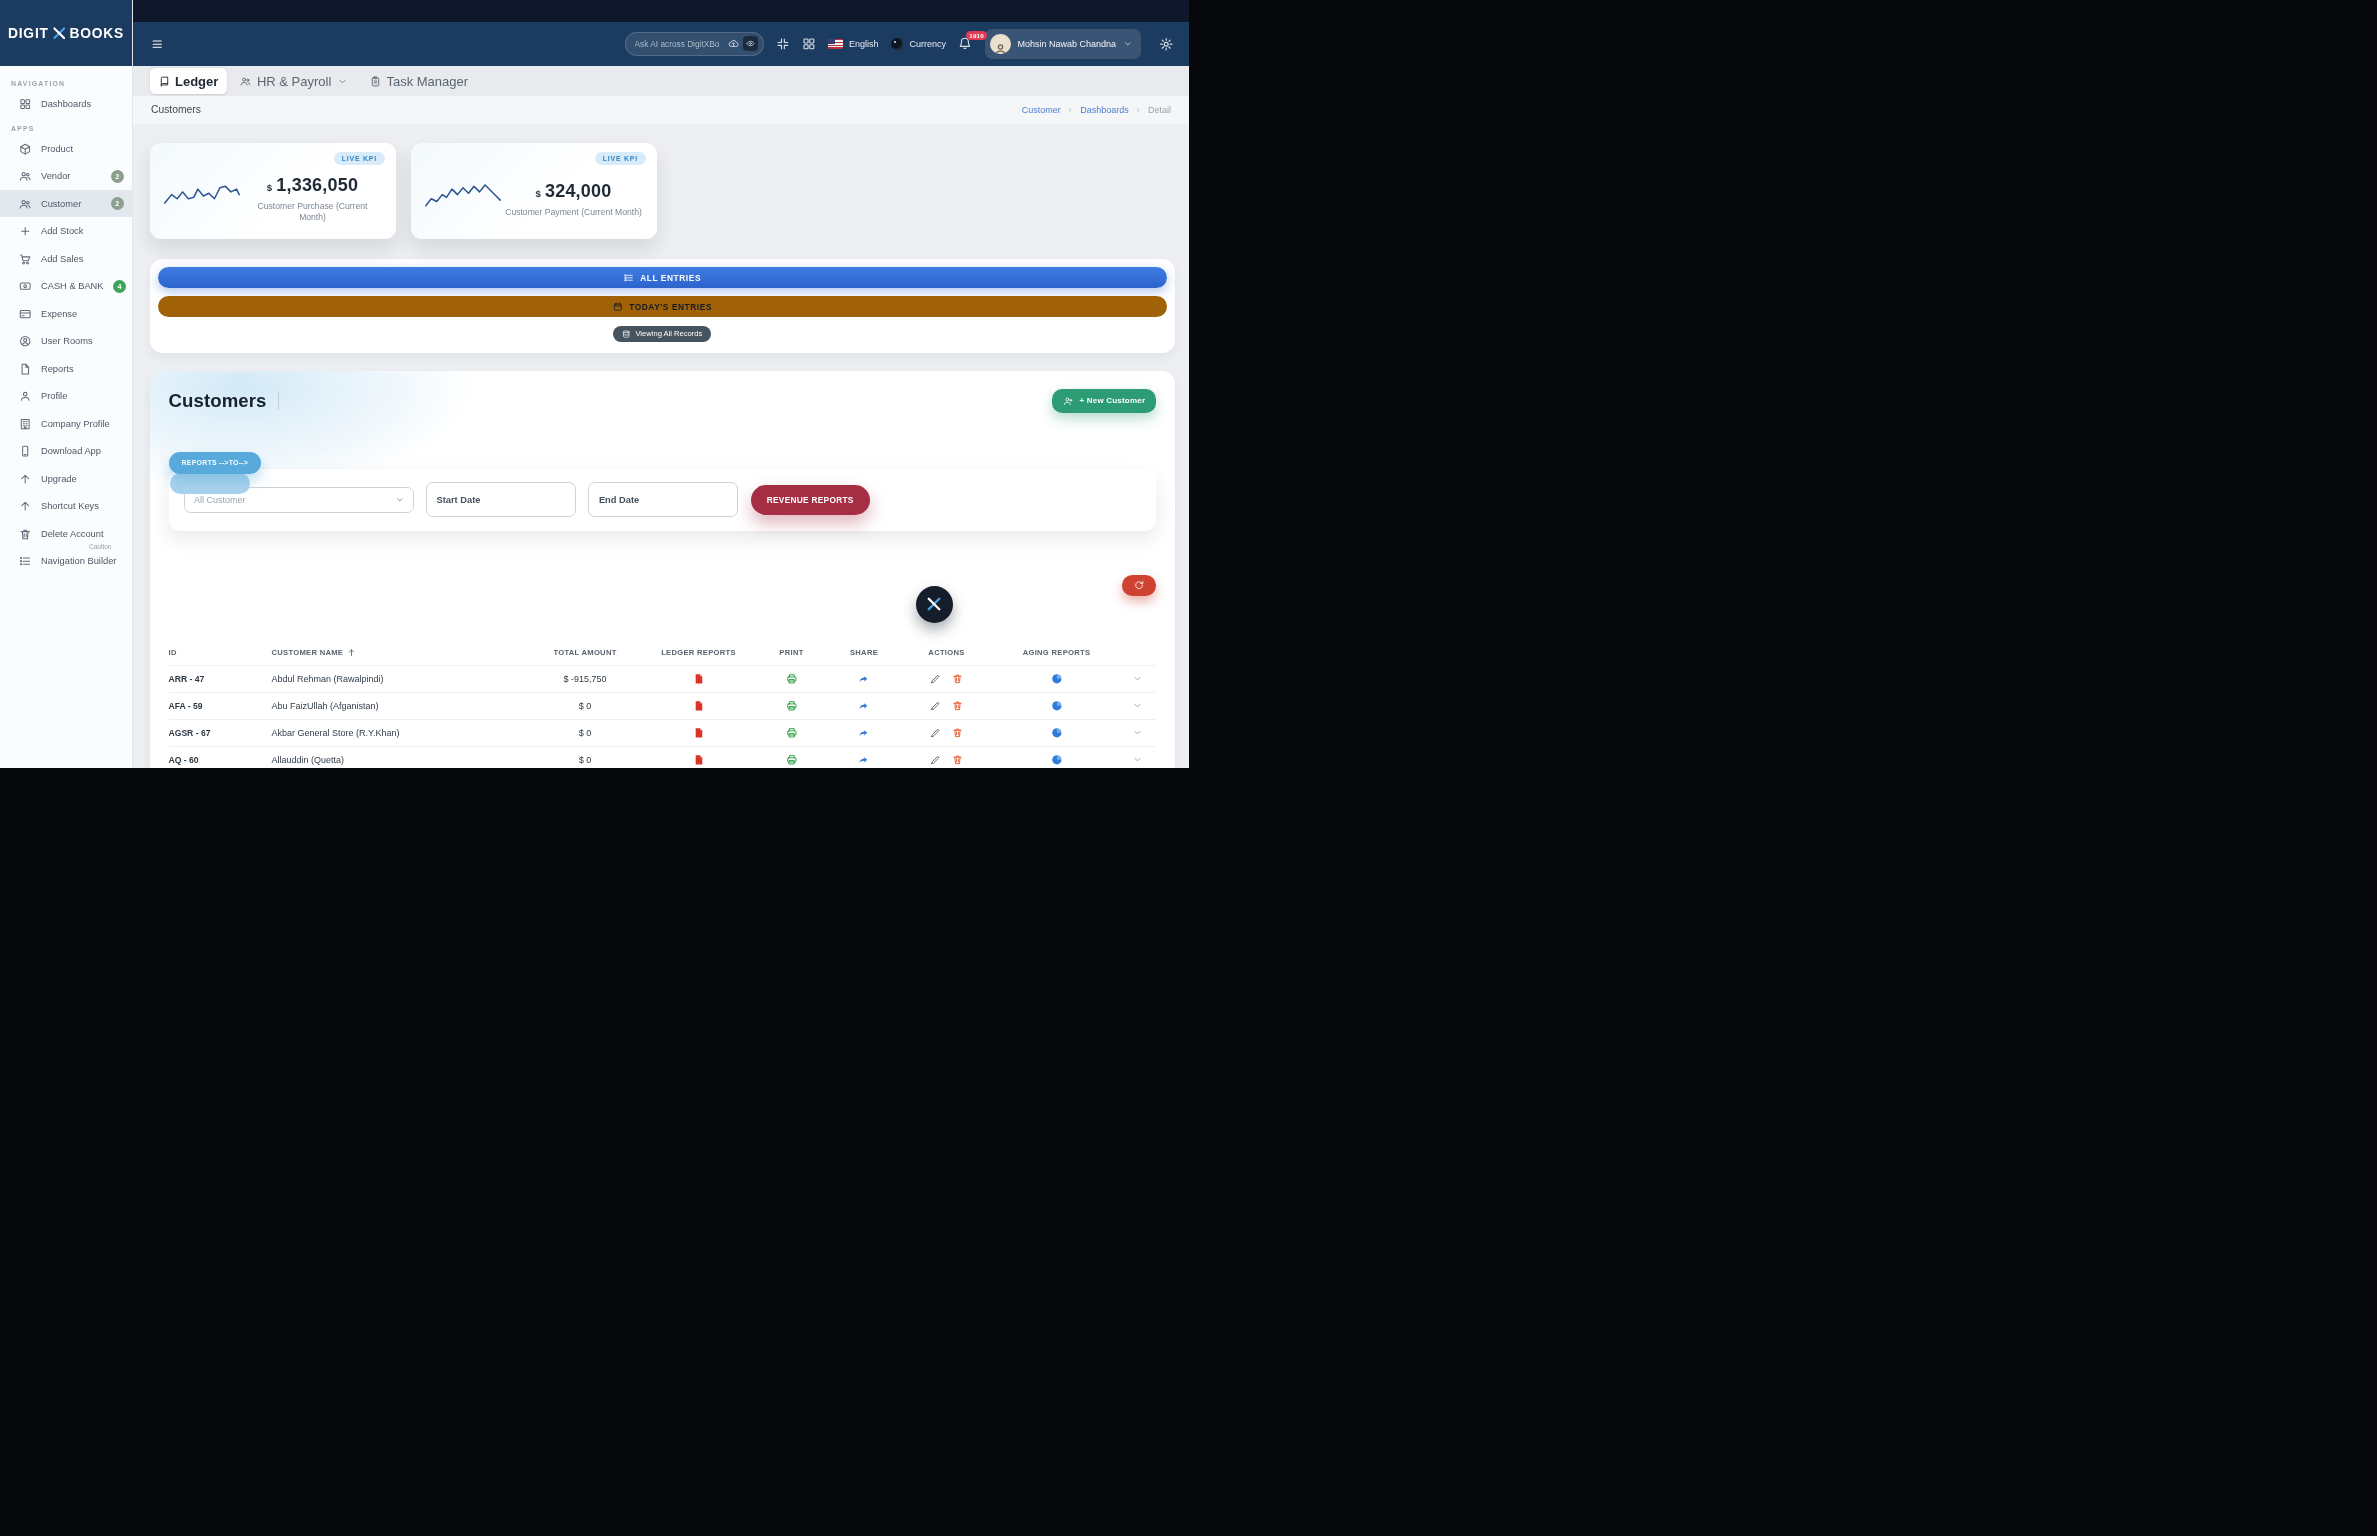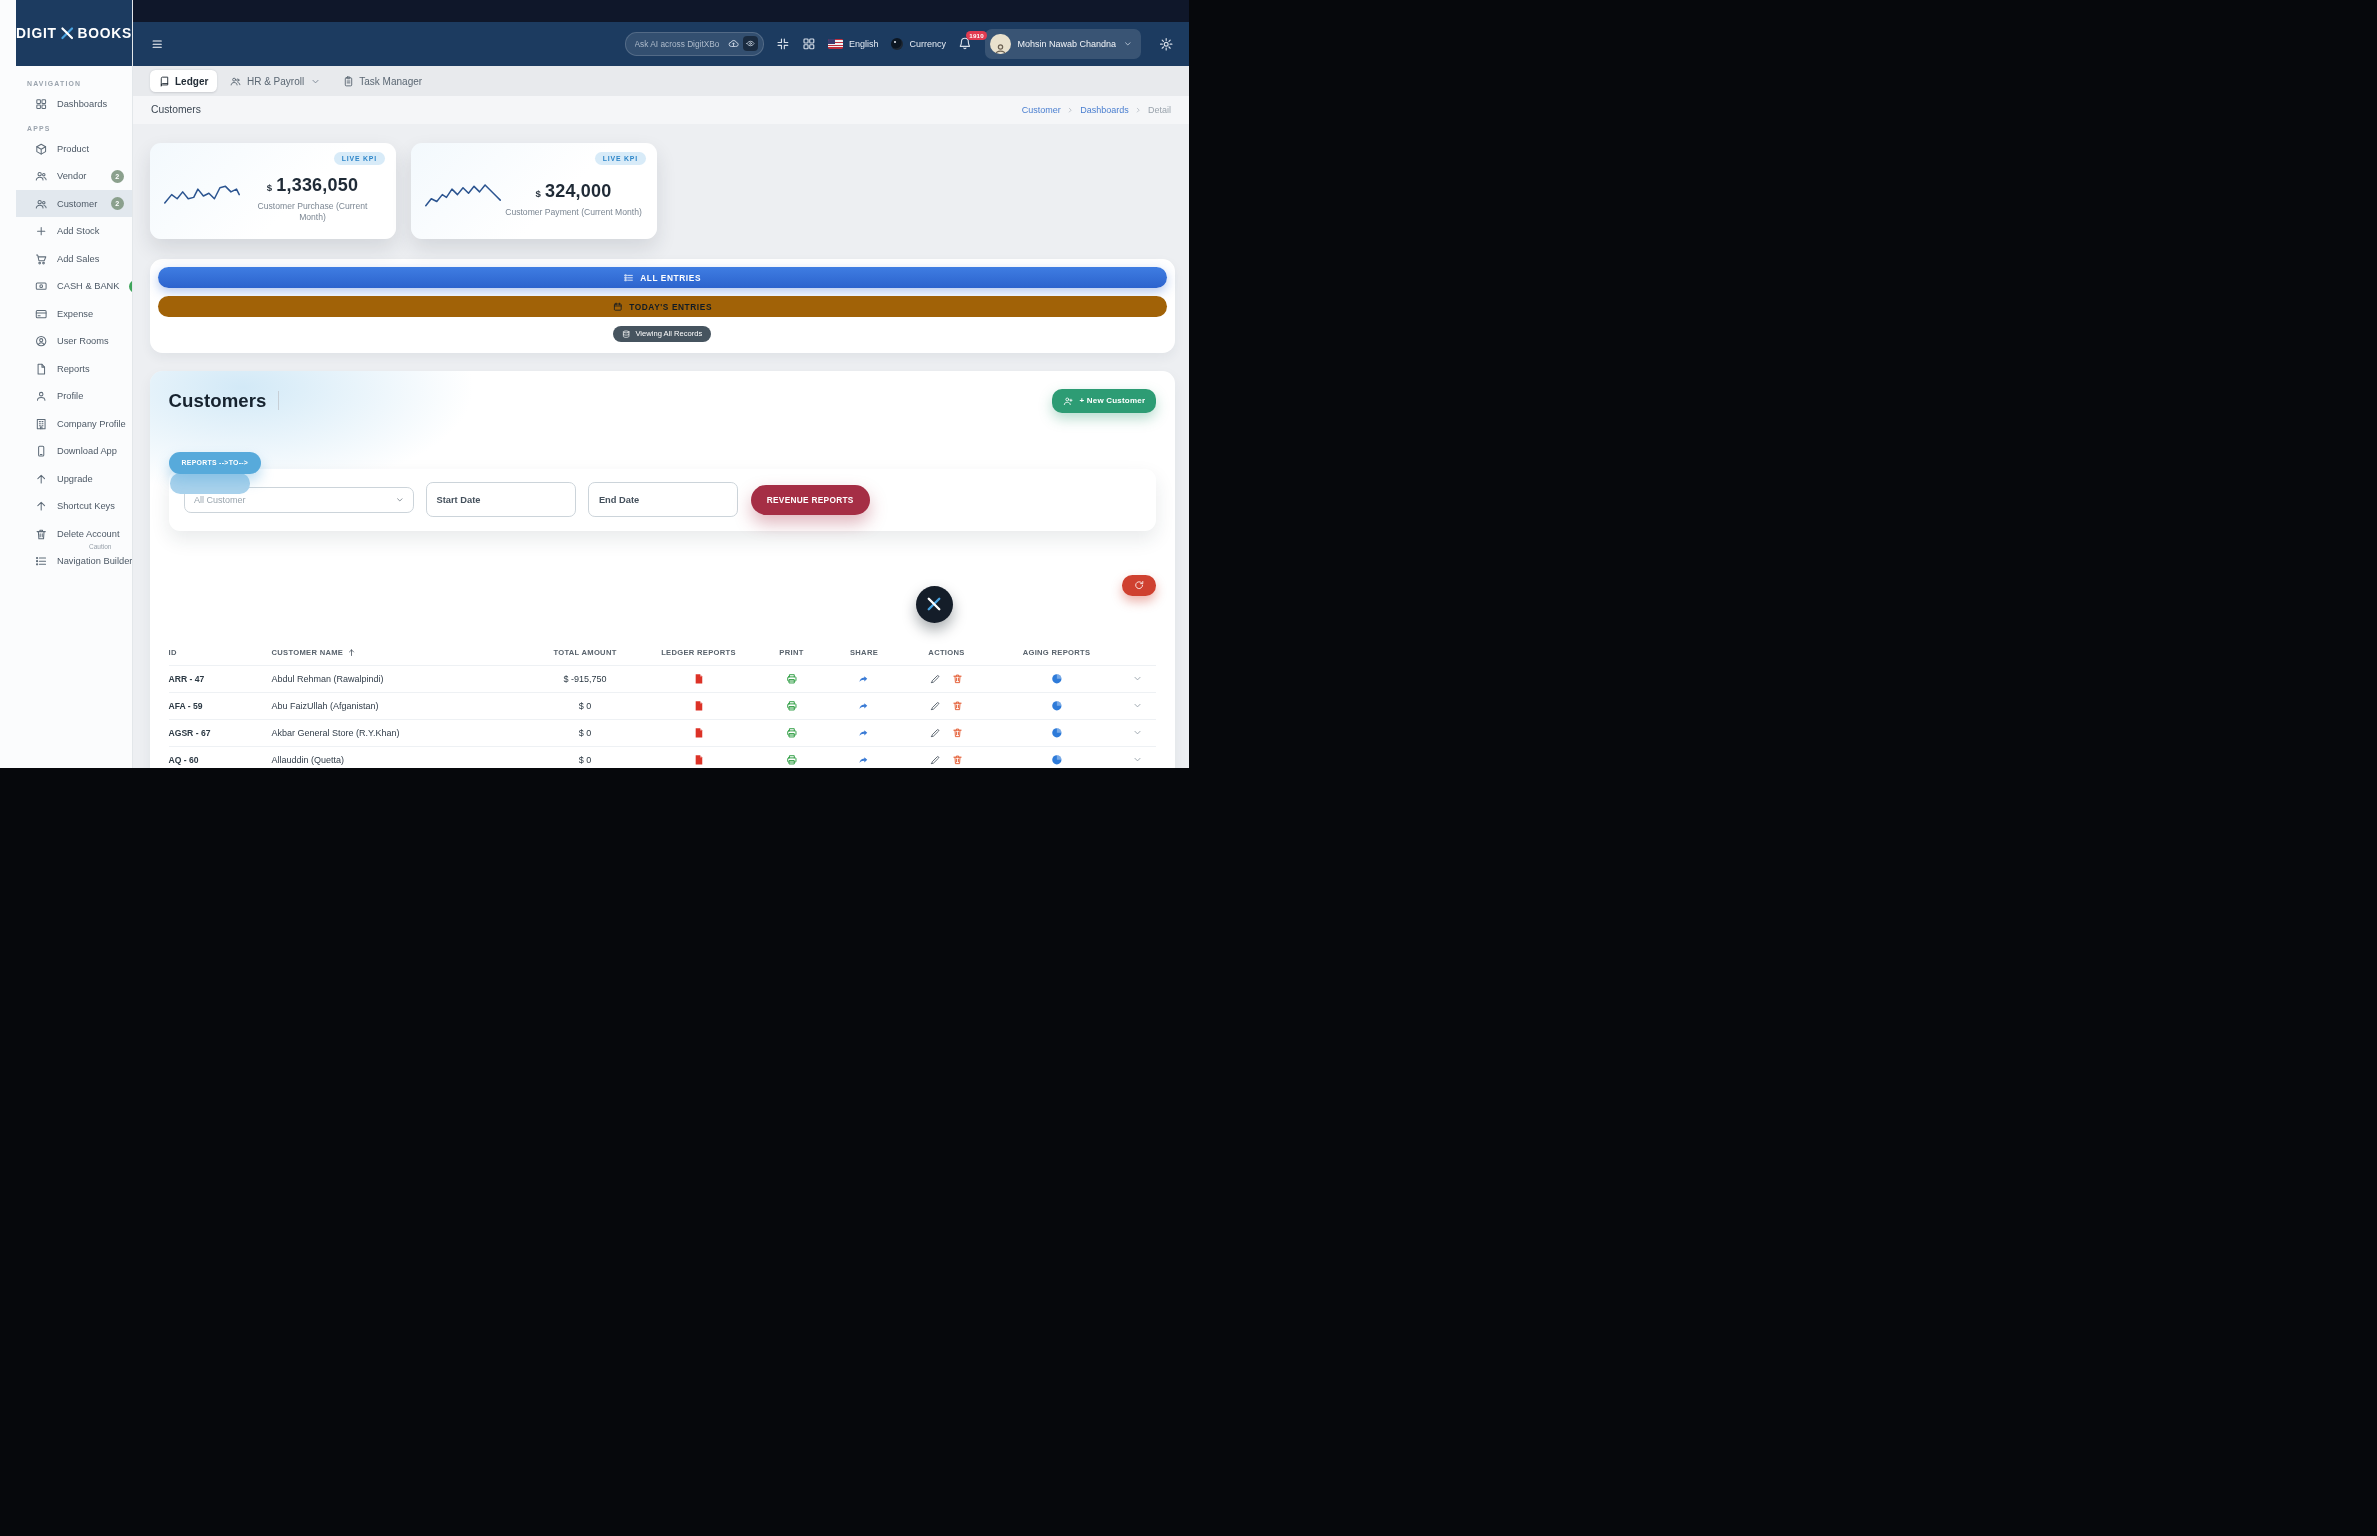--- a/index.html
+++ b/index.html
@@ -5,21 +5,21 @@
   * { margin:0; padding:0; box-sizing:border-box; }
   html,body { width:1189px; height:768px; }
   body { font-family:"Liberation Sans","DejaVu Sans",sans-serif; overflow:hidden; background:#06080c; color:#2b3642; }
 
   .app { display:flex; width:1189px; height:768px; background:#edeff2; }
 
   
   .ic { fill:none; stroke:currentColor; stroke-width:2; stroke-linecap:round; stroke-linejoin:round; flex:none; width:12.4px; height:12.4px; }
 
   
-  .sidebar { width:133px; flex:none; background:#fbfcfd; border-right:0.7px solid #e3e7ea; display:flex; flex-direction:column; z-index:5;padding-left:16px; }
+  .sidebar { width:133px; flex:none; background:#fbfcfd; border-right:0.7px solid #e3e7ea; display:flex; flex-direction:column; z-index:5; }
   .logo-block { height:66px; flex:none; background:#1c3b60; display:flex; align-items:center; justify-content:center; gap:2.1px; cursor:pointer; }
   .logo-text { color:#fff; font-size:13.8px; font-weight:700; letter-spacing:0.8px; }
   .logo-x { width:16.5px; height:16.5px; }
   .nav-scroll { flex:1; overflow:hidden; padding-top:6.9px; }
   .section-label { margin:6.9px 11px 3.4px; font-size:6.9px; font-weight:700; color:#9aa3ad; letter-spacing:1.2px; }
   .nav-item { position:relative; height:27.5px; display:flex; align-items:center; gap:9.6px; padding:0 8.3px 0 19px; font-size:9.3px; color:#4d5966; cursor:pointer; white-space:nowrap; }
   .nav-item .nicon { width:12.4px; height:12.4px; color:#5f6c79; }
   .nav-item.active { background:#e2e8ee; }
   .nbadge { margin-left:auto; min-width:13px; height:13px; padding:0 3.4px; border-radius:6.9px; background:#8ba08d; color:#fff; font-size:7.2px; font-weight:700; display:flex; align-items:center; justify-content:center; }
   .nbadge.green { background:#3da45a; }
@@ -50,21 +50,21 @@
   .user-chip { display:flex; align-items:center; gap:6.9px; background:rgba(255,255,255,.13); border-radius:6.9px; padding:4.8px 8.3px 4.8px 5.5px; cursor:pointer; }
   .avatar { width:20.6px; height:20.6px; border-radius:50%; background:#e9e1cd; display:flex; align-items:flex-end; justify-content:center; overflow:hidden; color:#6b6153; flex:none; }
   .avatar .ic { width:15px; height:15px; margin-bottom:-2.8px; }
   .user-name { font-size:9px; color:#f2f5f9; white-space:nowrap; }
   .chip-chev { width:9.6px; height:9.6px; color:#cfd9e6; }
   .gear-btn { width:23.4px; height:23.4px; margin-left:1.4px; display:flex; align-items:center; justify-content:center; color:#d6dde7; cursor:pointer; }
   .gear-btn .ic { width:14.4px; height:14.4px; }
 
   
   .tabbar { height:30px; flex:none; background:#e8eaed; display:flex; align-items:center; padding:0 16.5px; gap:4.1px; }
-  .tab { display:flex; align-items:center; gap:5.5px; padding:5.5px 9px; border-radius:5.5px; font-size:10px; color:#5b6773; cursor:pointer; white-space:nowrap; }
+  .tab { display:flex; align-items:center; gap:5.5px; padding:5.5px 9px; border-radius:5.5px; font-size:13px; color:#5b6773; cursor:pointer; white-space:nowrap; }
   .tab .ic { width:11px; height:11px; }
   .tab.active { background:#fff; color:#222c36; font-weight:700; box-shadow:0 0.7px 2.1px rgba(20,30,40,.14); }
   .tchev { width:9px; height:9px; color:#7b8694; }
 
   
   .crumbbar { height:27.5px; flex:none; background:#f5f6f8; display:flex; align-items:center; justify-content:space-between; padding:0 18px; }
   .crumb-title { font-size:10.3px; color:#3d4854; font-weight:500; }
   .crumbs { display:flex; align-items:center; gap:5.5px; font-size:9px; }
   .crumb-link { color:#4a7fd0; cursor:pointer; }
   .crumb-current { color:#9aa3ac; }

